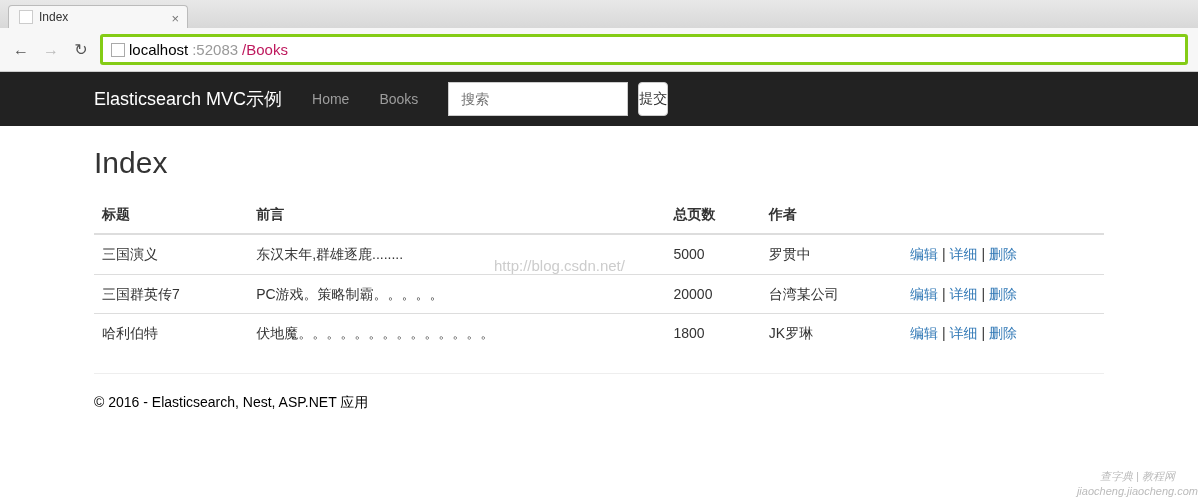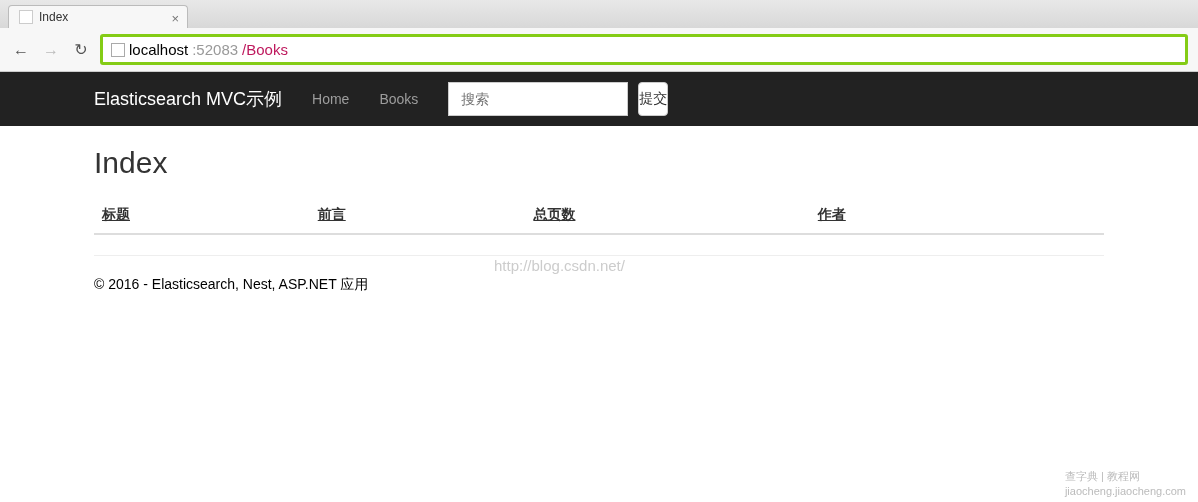--- a/index.html
+++ b/index.html
@@ -30,26 +30,26 @@
     .navbar-form { display: flex; gap: 10px; margin-left: 15px; }
     .form-control { padding: 6px 12px; font-size: 14px; border: 1px solid #ccc; border-radius: 0; width: 180px; height: 34px; background: #fff; }
     .btn { padding: 6px 0; font-size: 14px; border: 1px solid #ccc; border-radius: 4px; background: #fff; color: #333; cursor: pointer; height: 34px; }
     
     
     .body-content { padding-top: 20px; }
     h2 { font-size: 30px; font-weight: 500; margin-bottom: 15px; }
     .create-link { color: #337ab7; text-decoration: none; }
     .table { width: 100%; border-collapse: collapse; margin-top: 15px; }
     .table th, .table td { padding: 8px; text-align: left; border-top: 1px solid #ddd; line-height: 1.6; }
-    .table th { border-bottom: 2px solid #ddd; font-weight: bold; border-top: none; text-decoration: underline; }
+    .table th { border-bottom: 2px solid #ddd; font-weight: bold; border-top: none; }
     .table a { color: #337ab7; text-decoration: none; }
     .watermark { position: absolute; color: #ccc; font-size: 15px; left: 494px; top: 257px; pointer-events: none; }
     hr { margin: 20px 0; border: 0; border-top: 1px solid #eee; }
     footer { color: #000000; font-size: 14px; padding-bottom: 20px; }
-    .bottom-watermark { position: fixed; right: 12px; bottom: 4px; font-size: 11px; color: #bbb; text-align: left; line-height: 1.3; }
+    .bottom-watermark { position: fixed; right: 0; bottom: 4px; font-size: 11px; color: #bbb; text-align: center; line-height: 1.3; font-style: italic; }
   </style>
 </head>
 <body>
 
 <div class="browser-chrome">
   <div class="tab-bar">
     <div class="tab">
       <span class="tab-favicon"></span>
       <span>Index</span>
       <span class="tab-close">×</span>
@@ -95,20 +95,41 @@
     <thead>
       <tr>
         <th>标题</th>
         <th>前言</th>
         <th>总页数</th>
         <th>作者</th>
         <th></th>
       </tr>
     </thead>
     <tbody id="table-body">
+        <tr>
+          <td>三国演义</td>
+          <td>东汉末年,群雄逐鹿........</td>
+          <td>5000</td>
+          <td>罗贯中</td>
+          <td><a href="#">编辑</a> | <a href="#">详细</a> | <a href="#">删除</a></td>
+        </tr>
+        <tr>
+          <td>三国群英传7</td>
+          <td>PC游戏。策略制霸。。。。。</td>
+          <td>20000</td>
+          <td>台湾某公司</td>
+          <td><a href="#">编辑</a> | <a href="#">详细</a> | <a href="#">删除</a></td>
+        </tr>
+        <tr>
+          <td>哈利伯特</td>
+          <td>伏地魔。。。。。。。。。。。。。。</td>
+          <td>1800</td>
+          <td>JK罗琳</td>
+          <td><a href="#">编辑</a> | <a href="#">详细</a> | <a href="#">删除</a></td>
+        </tr>
       </tbody>
   </table>
 
   <hr>
   <footer>© 2016 - Elasticsearch, Nest, ASP.NET 应用</footer>
 </div>
 
 <div class="bottom-watermark">
   <div>查字典 | 教程网</div>
   <div>jiaocheng.jiaocheng.com</div>

